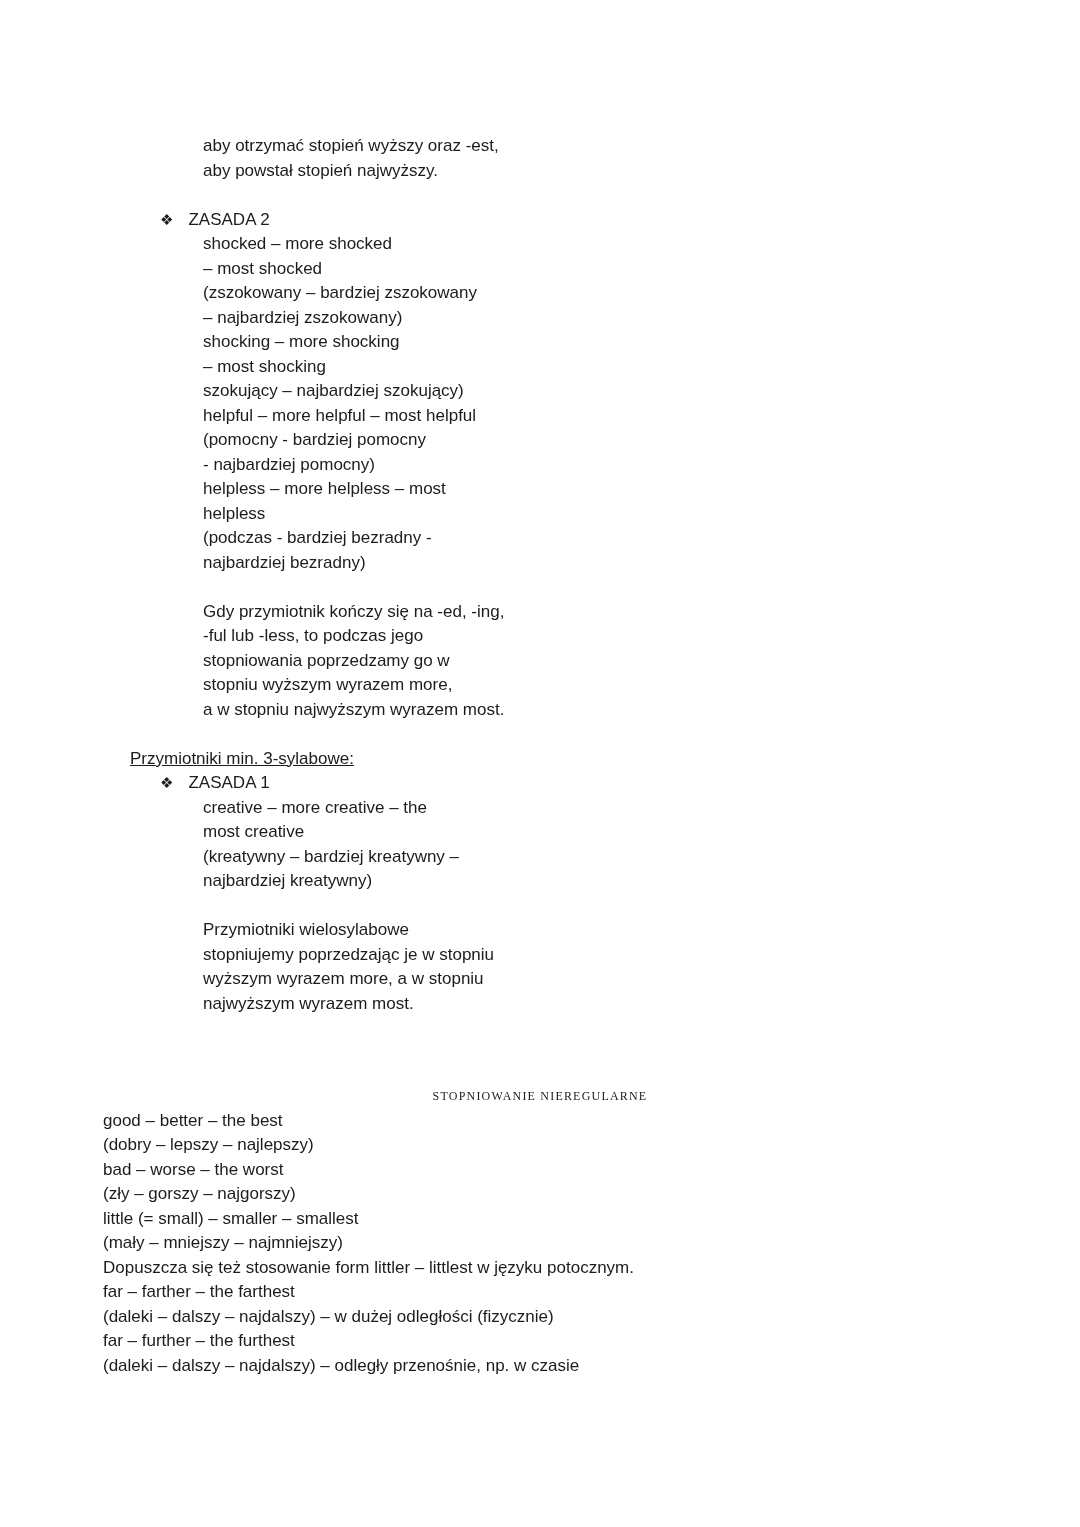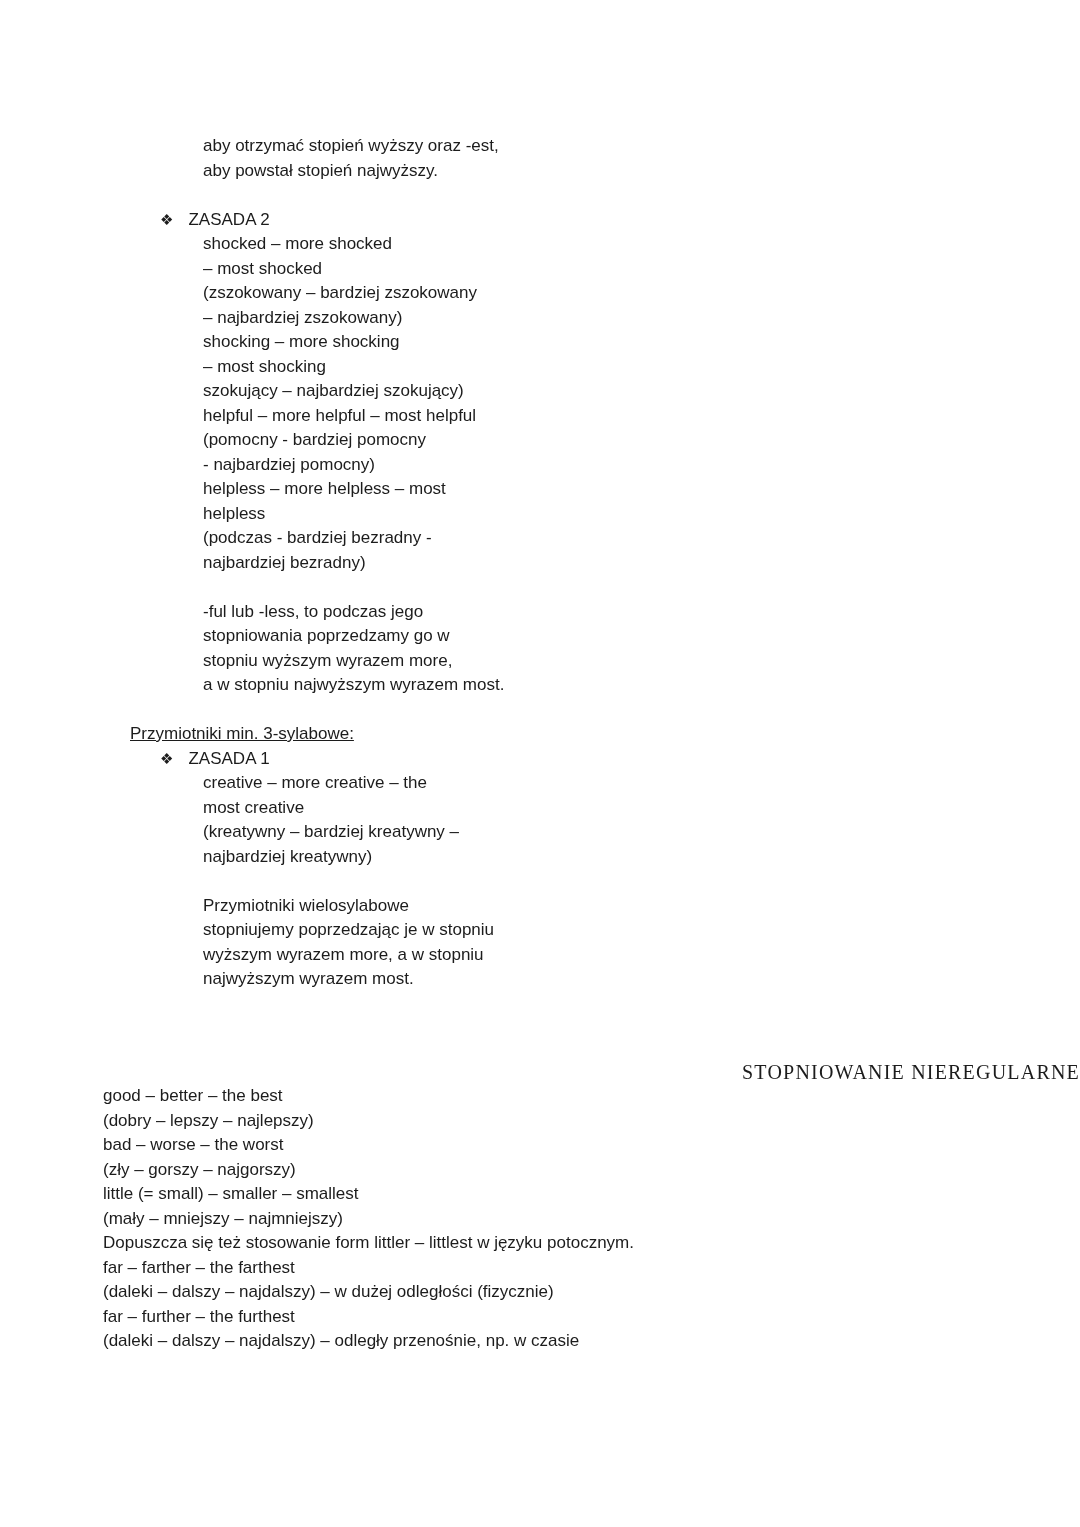--- a/index.html
+++ b/index.html
@@ -45,23 +45,23 @@
     margin-top: 24.5px;
   }
   .heading-underline {
     margin-left: 130px;
     margin-top: 24.5px;
     text-decoration: underline;
     white-space: pre;
   }
   .irregular-title {
     margin-top: 68px;
-    text-align: right;
+    text-align: center;
     font-family: "Liberation Serif", serif;
-    font-size: 20px;
+    font-size: 12px;
     letter-spacing: 1.2px;
     white-space: pre;
   }
 </style>
 </head>
 <body>
 
 <div class="page">
 
   <div class="indent-deep">
@@ -85,20 +85,21 @@
       <div class="line">helpful – more helpful – most helpful</div>
       <div class="line">(pomocny - bardziej pomocny</div>
       <div class="line">- najbardziej pomocny)</div>
       <div class="line">helpless – more helpless – most</div>
       <div class="line">helpless</div>
       <div class="line">(podczas - bardziej bezradny -</div>
       <div class="line">najbardziej bezradny)</div>
     </div>
 
   <div class="indent-deep gap-above">
+      <div class="line">Gdy przymiotnik kończy się na -ed, -ing,</div>
       <div class="line">-ful lub -less, to podczas jego</div>
       <div class="line">stopniowania poprzedzamy go w</div>
       <div class="line">stopniu wyższym wyrazem more,</div>
       <div class="line">a w stopniu najwyższym wyrazem most.</div>
     </div>
 
   <div class="heading-underline">Przymiotniki min. 3-sylabowe:</div>
 
   <div class="bullet-row">
     <span class="bullet">❖</span>

